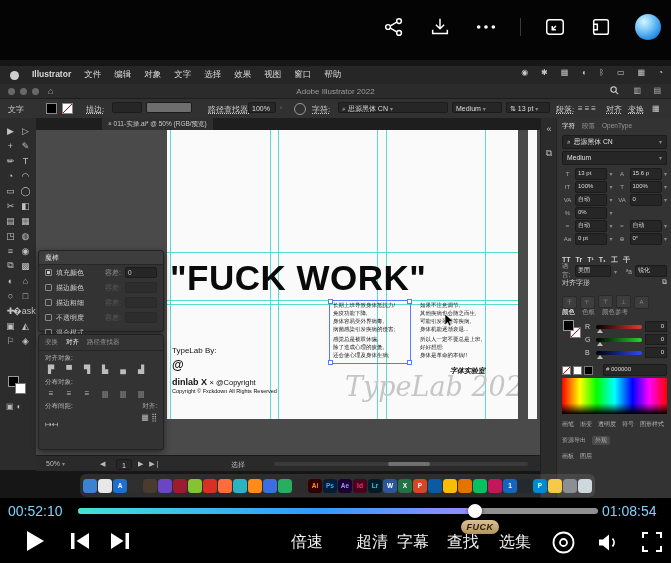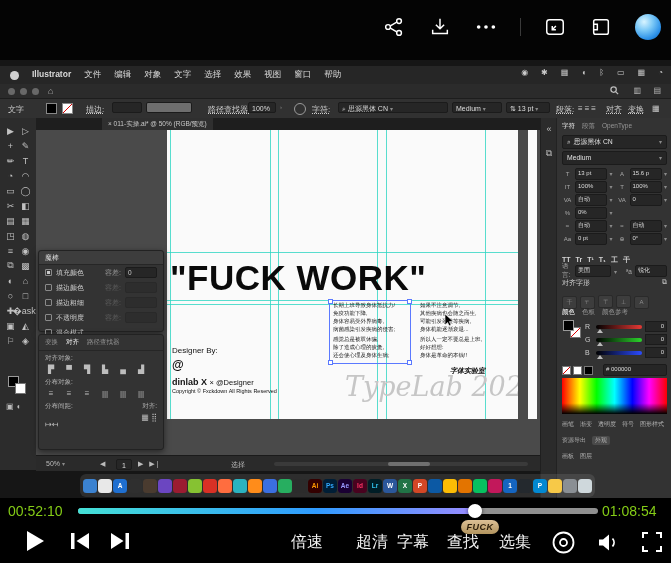--- a/index.html
+++ b/index.html
@@ -87,21 +87,21 @@
   .btabs{display:flex;gap:6px;font-size:6px;color:#b0b0b0;}
   .btabs .act{background:#4a4a4a;border-radius:2px;padding:0 3px;}
   .gbtn{width:13px;height:11px;background:#3d3d3d;border:1px solid #2a2a2a;border-radius:2px;font-size:6px;color:#8f8f8f;display:inline-flex;align-items:center;justify-content:center;margin-right:3px;}
   
   .dock{position:absolute;left:80px;top:414px;width:515px;height:23px;background:rgba(190,190,190,.14);
         border-radius:6px;display:flex;align-items:center;justify-content:center;gap:1px;z-index:9;}
   .dicon{width:14px;height:14px;border-radius:3.5px;font-size:6.5px;font-weight:bold;display:inline-flex;
          align-items:center;justify-content:center;flex:0 0 auto;color:#fff;}
   
   .progressrow{position:absolute;left:0;top:498px;width:671px;height:26px;background:#000;}
-  .ptime{position:absolute;top:5px;font-size:14px;color:#84cc16;}
+  .ptime{position:absolute;top:5px;font-size:14px;color:#7dd3fc;}
   .pbar{position:absolute;left:78px;top:10px;width:520px;height:6px;border-radius:3px;background:#8f8f8f;}
   .pfill{position:absolute;left:0;top:0;height:6px;border-radius:3px 0 0 3px;
          background:linear-gradient(90deg,#45e0d6 0%,#2f9bff 60%,#9a8cff 100%);}
   .pthumb{position:absolute;top:-4px;width:14px;height:14px;border-radius:50%;background:#fff;box-shadow:0 0 4px rgba(0,0,0,.6);}
   .controls{position:absolute;left:0;top:524px;width:671px;height:39px;background:#000;}
   .cbtn{position:absolute;top:8px;font-size:16px;color:#f2f2f2;cursor:pointer;}
   .badge{position:absolute;left:461px;top:-4px;width:38px;height:14px;border-radius:7px;
          background:linear-gradient(180deg,#dcc096,#b2945e);font-size:9px;font-weight:bold;font-style:italic;
          color:#2d1f0b;display:flex;align-items:center;justify-content:center;letter-spacing:.5px;}
   svg{display:block;}
@@ -176,20 +176,21 @@
         <span class="mbi">▭</span>
         <span class="mbi">▦</span>
         <span class="mbi">◔</span>
       </div>
 
     <div class="titlebar">
       <span class="tl" style="left:8px"></span>
       <span class="tl" style="left:20px"></span>
       <span class="tl" style="left:32px"></span>
       <span style="position:absolute;left:48px;top:2px;color:#bbb;font-size:9px;">⌂</span>
+      <div class="wtitle">Adobe Illustrator 2022</div>
       <span style="position:absolute;right:52px;top:2px;">
         <svg width="9" height="9" viewBox="0 0 10 10" fill="none" stroke="#bbb" stroke-width="1.4">
             <circle cx="4" cy="4" r="3"></circle>
             <path d="M6.5 6.5L9 9"></path>
           </svg>
         </span>
       <span style="position:absolute;right:30px;top:2px;color:#bbb;font-size:8px;">▥</span>
       <span style="position:absolute;right:10px;top:2px;color:#bbb;font-size:8px;">▤</span>
     </div>
 
@@ -285,24 +286,24 @@
 除了造成心理的疲惫,
 还会使心理及身体生病;</div>
         <div class="smalltxt" style="left:253px;top:172px;width:72px;">如果不注意调节,
 其他疾病也会随之而生,
 可能引发颈椎等疾病,
 身体机能逐渐衰退...</div>
         <div class="smalltxt" style="left:253px;top:206px;width:72px;">所以人一定不要总是上班,
 好好想想:
 身体是革命的本钱!!</div>
 
-        <div class="designer" style="position:absolute;left:5px;top:216px;font-size:8px;">Designer By:</div>
+        <div class="designer" style="position:absolute;left:5px;top:216px;font-size:8px;">TypeLab By:</div>
         <div class="designer" style="position:absolute;left:5px;top:228px;font-size:12px;font-weight:bold;">@</div>
         <div class="designer" style="position:absolute;left:5px;top:247px;font-size:9px;font-weight:bold;">
-          <span>dinlab X</span> <span style="font-weight:normal;font-size:7.5px;">× @Designer</span>
+          <span>dinlab X</span> <span style="font-weight:normal;font-size:7.5px;">× @Copyright</span>
         </div>
         <div class="designer" style="position:absolute;left:5px;top:258px;font-size:5.5px;">Copyright © Fxckdown All Rights Reserved</div>
 
         <div style="position:absolute;left:283px;top:236px;font-size:7px;font-weight:bold;font-style:italic;color:#111;">字体实验室</div>
         <div class="watermark" style="position:absolute;left:178px;top:241px;font-size:27px;white-space:nowrap;">TypeLab 2023</div>
 
         <svg style="position:absolute;left:278px;top:184px;" width="9" height="12" viewBox="0 0 9 12">
           <path d="M0 0l0 11 2.6-2.6 1.6 3.4 1.8-.9-1.6-3.3 3.6-.4z" fill="#000" stroke="#fff" stroke-width=".6"></path>
           </svg>
       </div>

